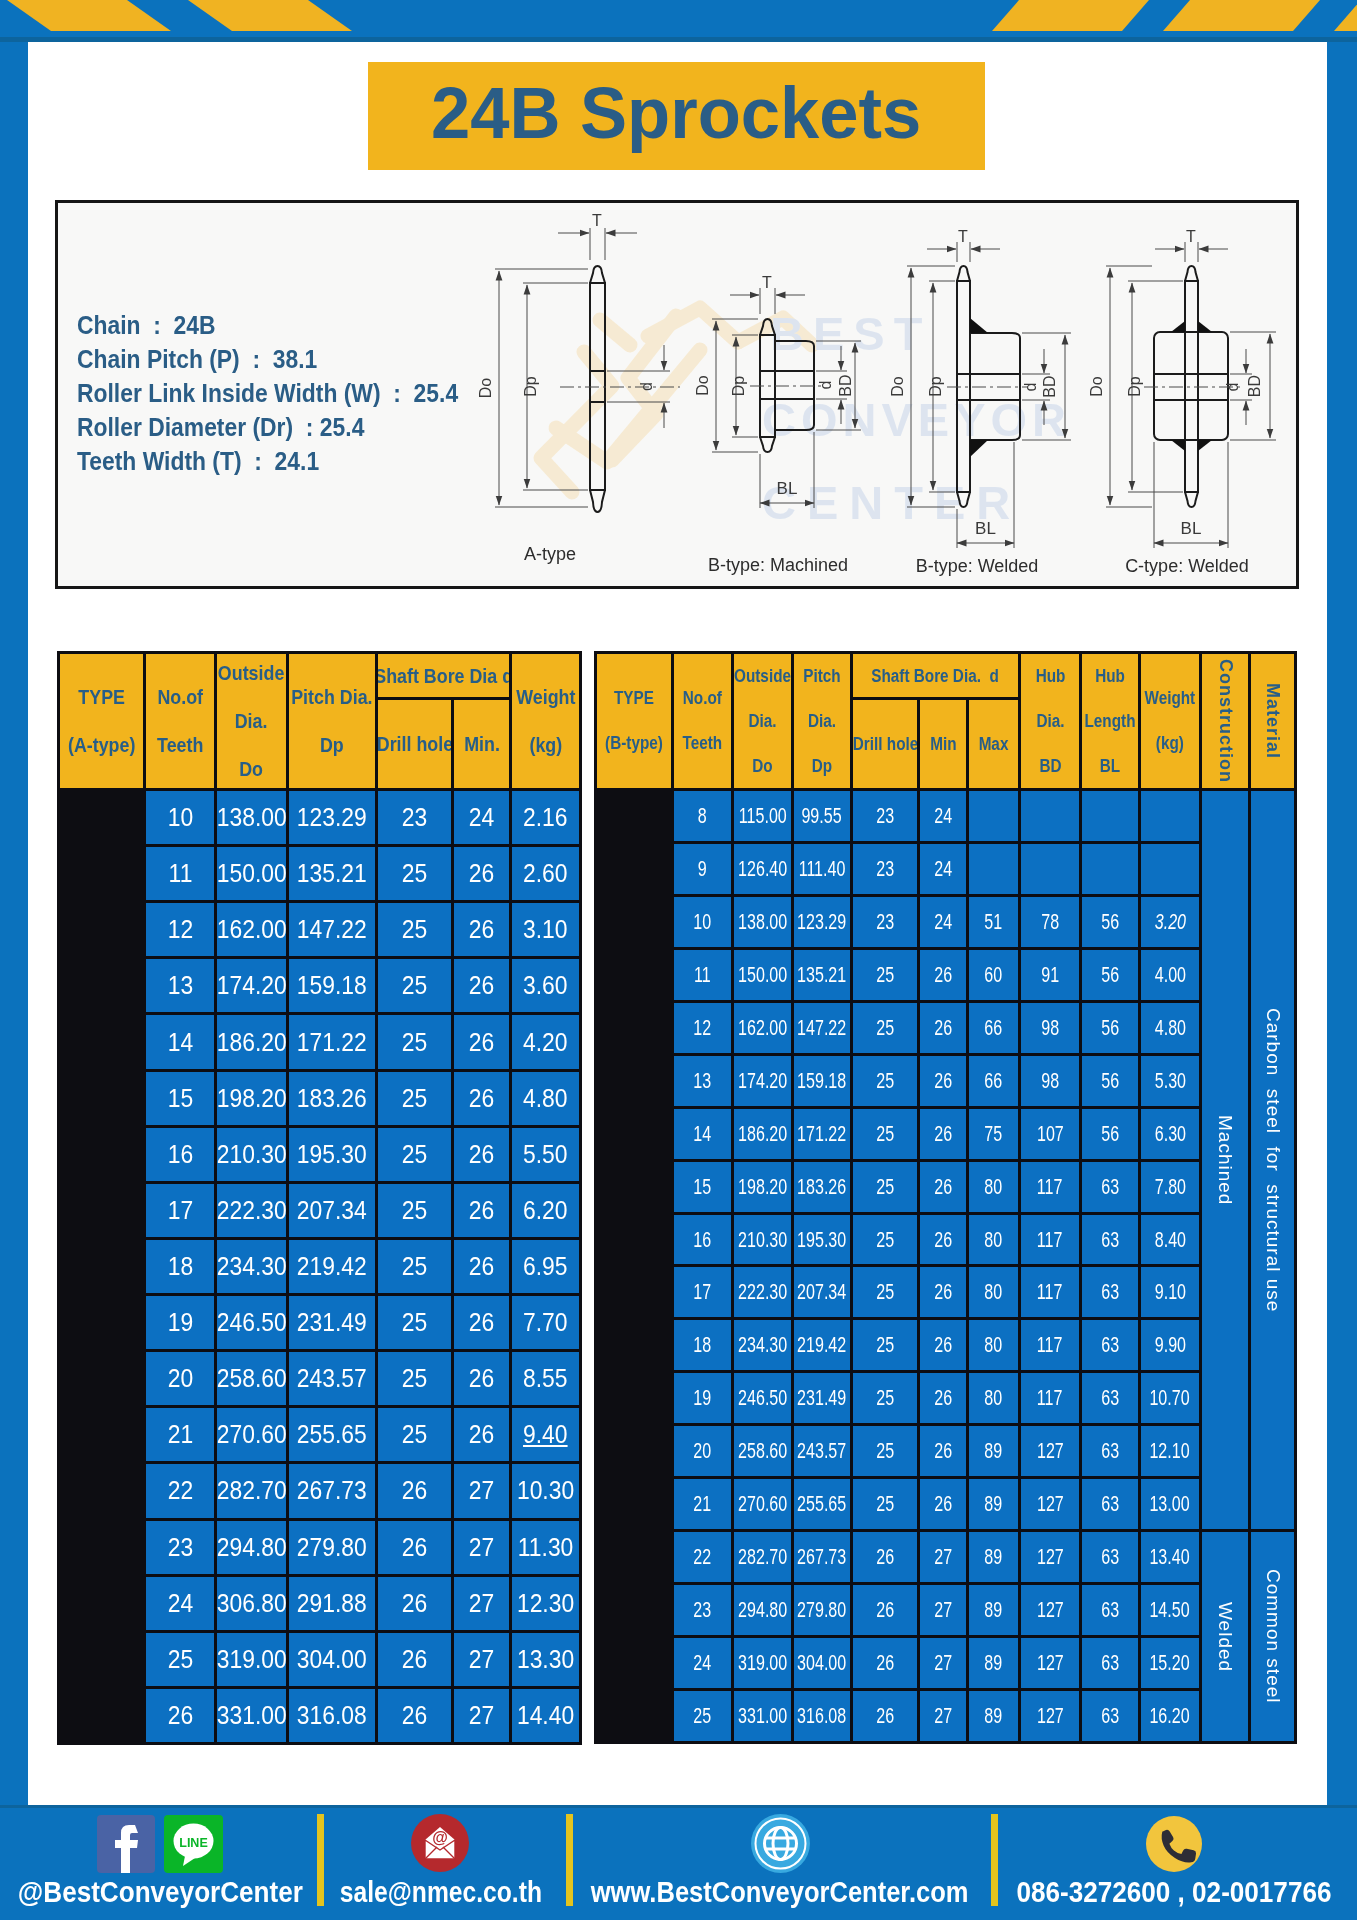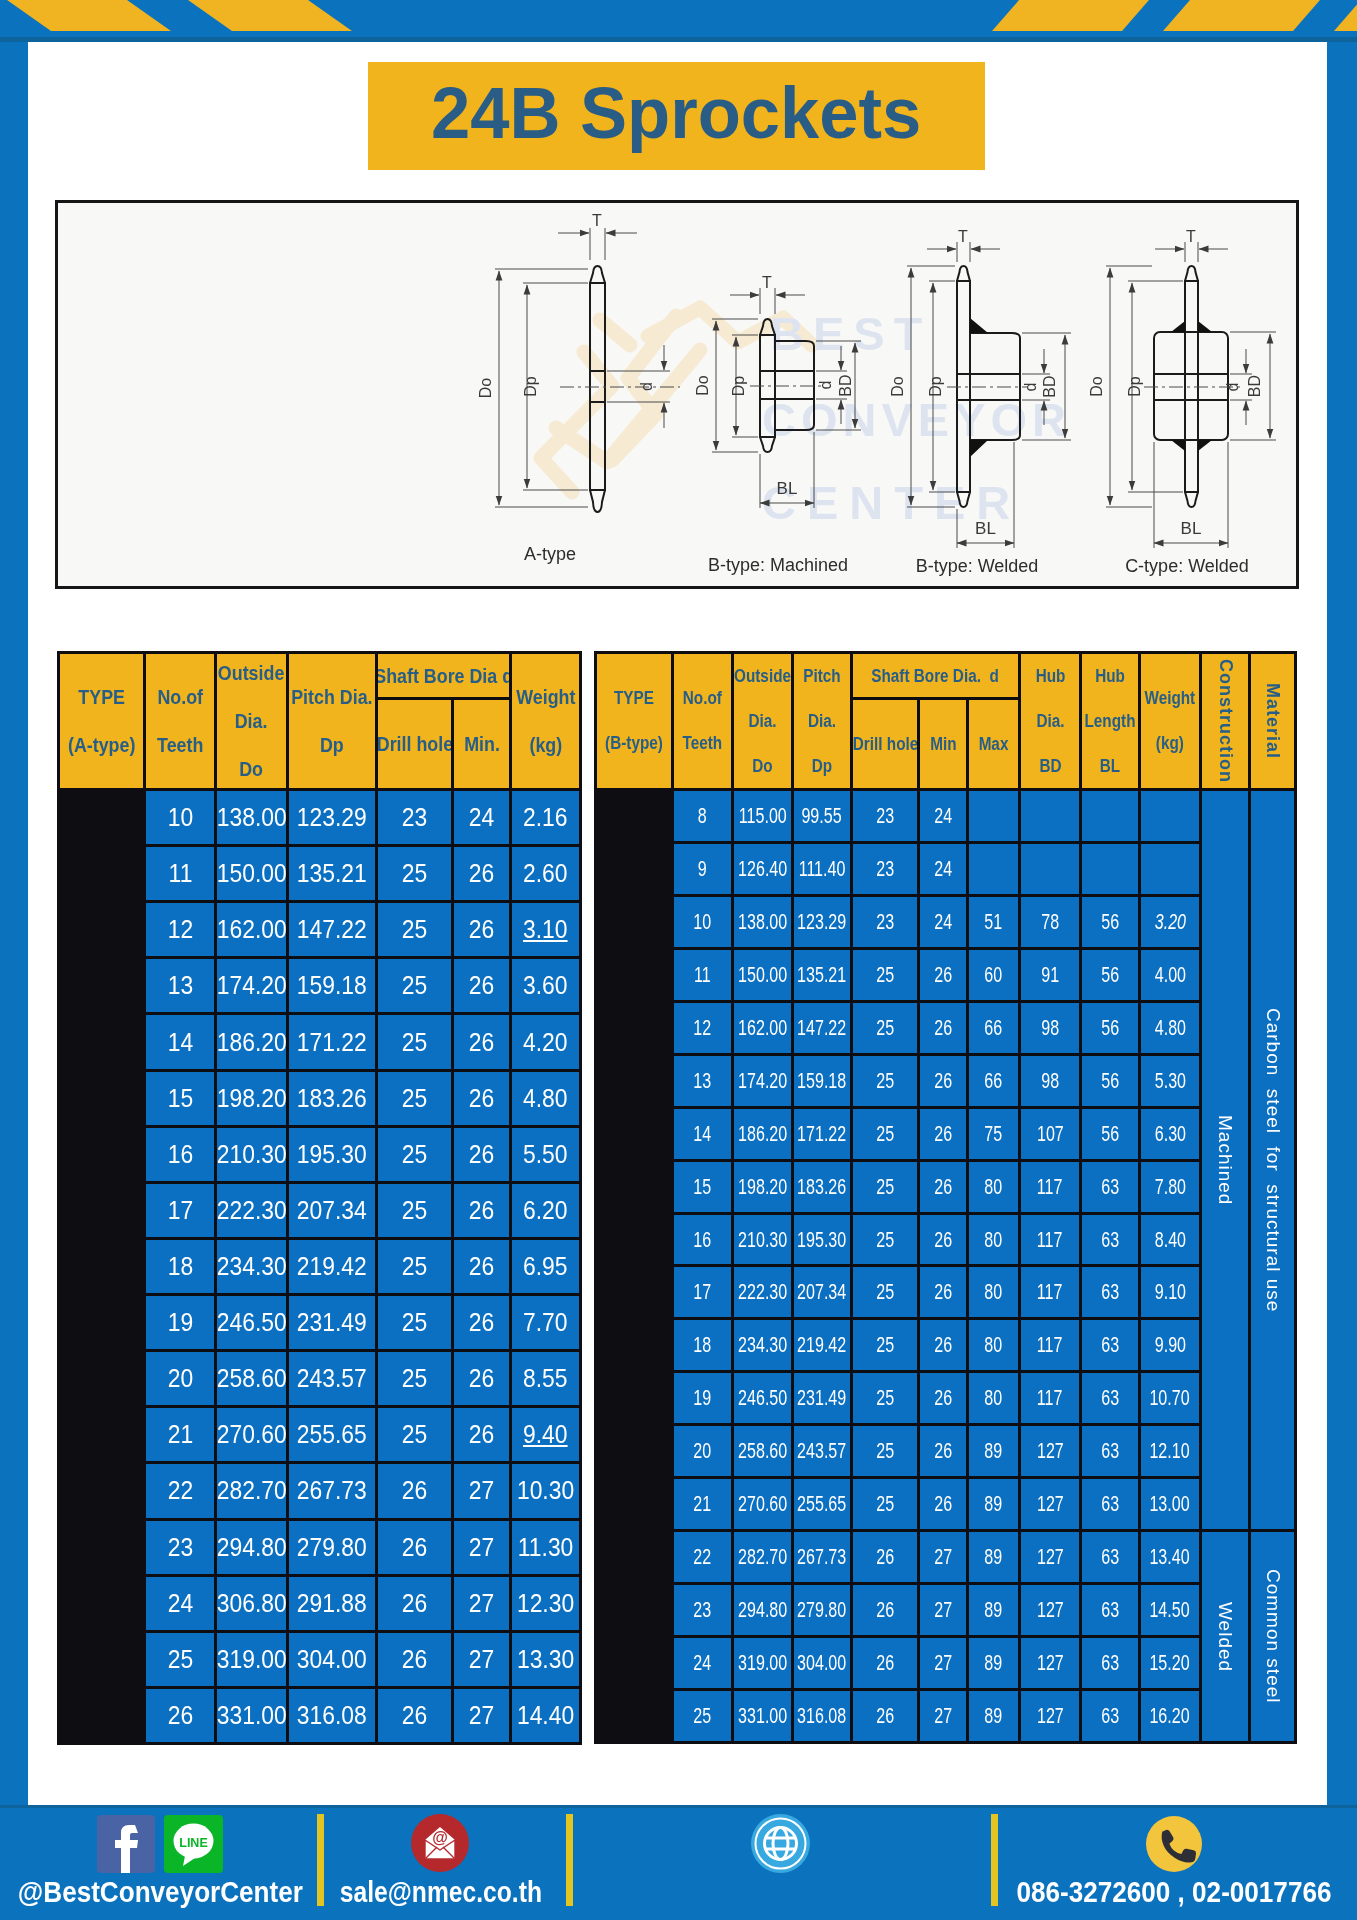--- a/index.html
+++ b/index.html
@@ -201,20 +201,27 @@
 <text x="1260" y="386" font-size="16" fill="#3a3a3a" text-anchor="middle" transform="rotate(-90 1260 386)">BD</text>
 <line x1="1144" y1="387" x2="1240" y2="387" stroke="#4a4a4a" stroke-width="1" stroke-dasharray="14 4 3 4"></line>
 <line x1="1154" y1="442" x2="1154" y2="548" stroke="#4a4a4a" stroke-width="1"></line>
 <line x1="1228" y1="442" x2="1228" y2="548" stroke="#4a4a4a" stroke-width="1"></line>
 <line x1="1154" y1="543" x2="1228" y2="543" stroke="#4a4a4a" stroke-width="1" marker-start="url(#a1)" marker-end="url(#a1)"></line>
 <text x="1191" y="534" font-size="17" fill="#3a3a3a" text-anchor="middle">BL</text>
 <text x="1187" y="572" font-size="18" fill="#2d2d2d" text-anchor="middle">C-type: Welded</text>
 </g>
 </svg>
 
+<div class="abs" style="left:77px;top:308px;font-size:26px;font-weight:bold;color:#2a5d86;line-height:34px;white-space:nowrap;"><span style="display:inline-block;transform:scaleX(0.88);transform-origin:0 0;">
+Chain&nbsp; :&nbsp; 24B<br>
+Chain Pitch (P)&nbsp; :&nbsp; 38.1<br>
+Roller Link Inside Width (W)&nbsp; :&nbsp; 25.4<br>
+Roller Diameter (Dr)&nbsp; : 25.4<br>
+Teeth Width (T)&nbsp; :&nbsp; 24.1
+</span></div>
 
 <div class="abs" style="left:57px;top:651px;width:525px;height:1094px;background:#0d0d12;display:grid;padding:3px;box-sizing:border-box;grid-gap:3px;grid-template-columns:83px 68px 69px 86px 73px 55px 67px;grid-template-rows:43px 88px repeat(17,1fr);">
 <div class="hc" style="grid-row:1/3;grid-column:1;">
         <span>TYPE<br>(A-type)</span>
       </div>
 <div class="hc" style="grid-row:1/3;grid-column:2;">
         <span>No.of<br>Teeth</span>
       </div>
 <div class="hc" style="grid-row:1/3;grid-column:3;">
         <span>Outside<br>Dia.<br>Do</span>
@@ -278,21 +285,21 @@
       </div>
 <div class="dc dcl" style="grid-row:5;grid-column:4;">
         <span>147.22</span>
       </div>
 <div class="dc dcl" style="grid-row:5;grid-column:5;">
         <span>25</span>
       </div>
 <div class="dc dcl" style="grid-row:5;grid-column:6;">
         <span>26</span>
       </div>
-<div class="dc dcl" style="grid-row:5;grid-column:7;text-decoration:underline;">
+<div class="dc dcl" style="grid-row:5;grid-column:7;">
         <span>3.10</span>
       </div>
 <div class="dc dcl" style="grid-row:6;grid-column:2;">
         <span>13</span>
       </div>
 <div class="dc dcl" style="grid-row:6;grid-column:3;">
         <span>174.20</span>
       </div>
 <div class="dc dcl" style="grid-row:6;grid-column:4;">
         <span>159.18</span>
@@ -1105,20 +1112,21 @@
 <div class="abs" style="left:566px;top:1814px;width:7px;height:92px;background:#e4c41e;"></div>
 
 <svg class="abs" style="left:751px;top:1814px" width="59" height="59" viewBox="0 0 59 59">
 <circle cx="29.5" cy="29.5" r="29.5" fill="#38a9e0"></circle>
 <circle cx="29.5" cy="29.5" r="25" fill="none" stroke="#fff" stroke-width="2"></circle>
 <circle cx="29.5" cy="29.5" r="16" fill="none" stroke="#fff" stroke-width="3"></circle>
 <ellipse cx="29.5" cy="29.5" rx="7.5" ry="16" fill="none" stroke="#fff" stroke-width="3"></ellipse>
 <path d="M14,24 H45 M14,35 H45" stroke="#fff" stroke-width="3"></path>
 </svg>
 
+<div class="abs" style="left:560px;top:1876px;width:440px;text-align:center;color:#fff;font-weight:bold;font-size:29px;"><span style="display:inline-block;transform:scaleX(0.88);white-space:nowrap;">www.BestConveyorCenter.com</span></div>
 
 <div class="abs" style="left:991px;top:1814px;width:7px;height:92px;background:#e4c41e;"></div>
 
 <svg class="abs" style="left:1146px;top:1816px" width="56" height="56" viewBox="0 0 56 56">
 <circle cx="28" cy="28" r="28" fill="#f2c53d"></circle>
 <path d="M17.5,14.5 l4.5,-1.5 q2.5,-0.5 3.5,2 l2.5,6 q1,2.5 -1.5,4 l-3,2 q1,4.5 3.5,7.5 q2.5,3 7,4.5 l2,-3 q1.5,-2.5 4,-1.5 l6.5,2.5 q2.5,1 2,3.5 l-1.5,5 q-1,3 -4.5,3 q-8,0 -15.5,-6.5 q-7.5,-6.5 -9.5,-14 q-2,-7.5 0.5,-13.5 z" fill="#2e2e36" transform="rotate(-8 28 28)"></path>
 </svg>
 
 <div class="abs" style="left:974px;top:1876px;width:400px;text-align:center;color:#fff;font-weight:bold;font-size:29px;"><span style="display:inline-block;transform:scaleX(0.9);white-space:nowrap;">086-3272600 , 02-0017766</span></div>
 </div>

